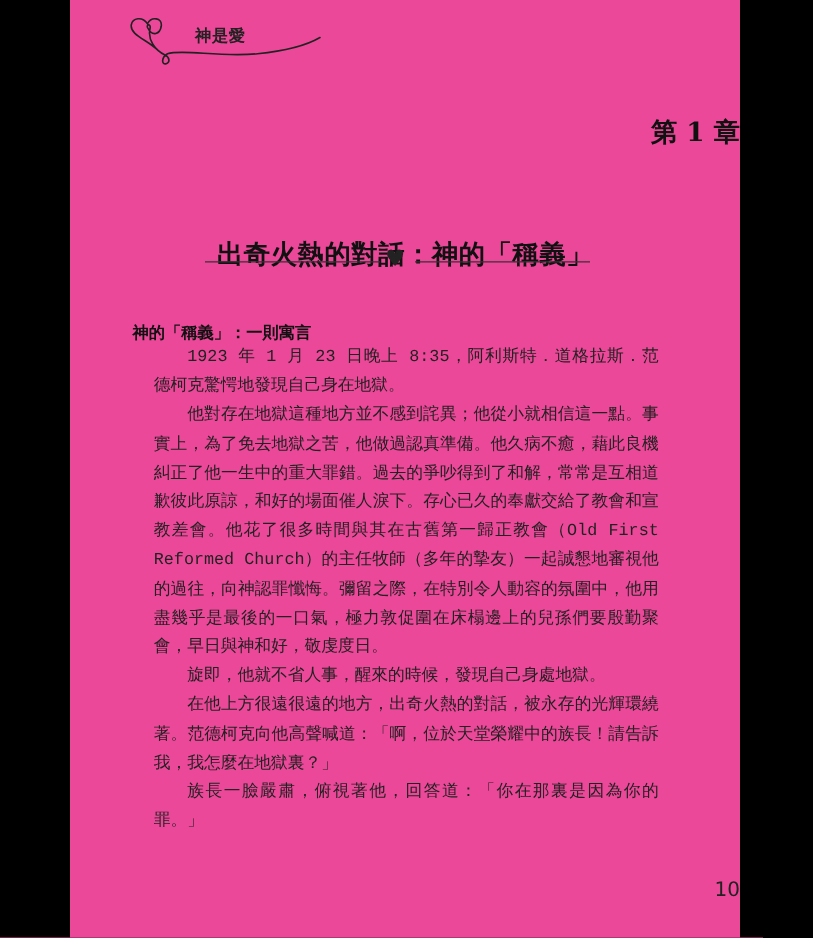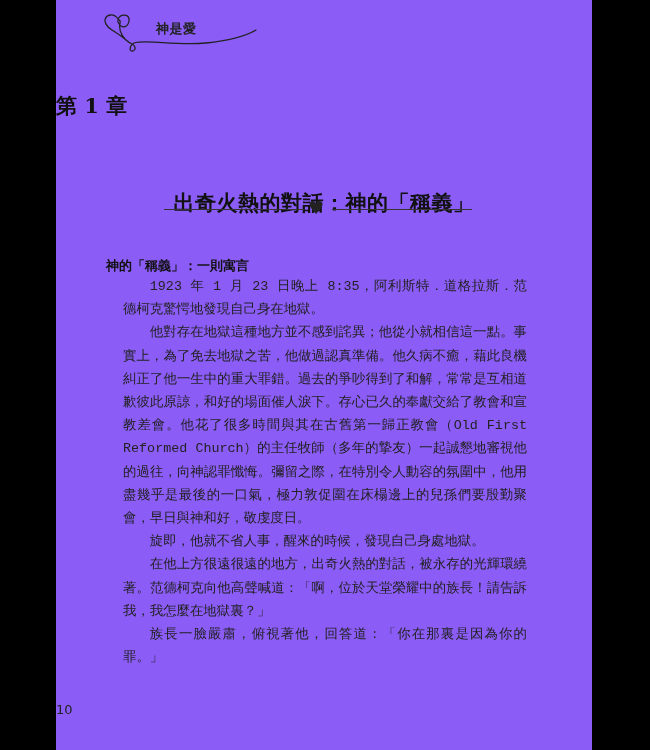--- a/index.html
+++ b/index.html
@@ -2,33 +2,33 @@
 <html><head>
 <meta charset="utf-8">
 <style>
   html, body { margin: 0; padding: 0; }
   body {
     width: 650px; height: 750px; background: #000; position: relative; overflow: hidden;
     font-family: "DejaVu Serif", "Liberation Serif", serif;
   }
   .page {
     position: absolute; left: 56px; top: 0; width: 536px; height: 750px;
-    background: #8b5cf6;
+    background: #ec4899;
   }
   .logo {
     position: absolute; left: 40px; top: 10px; width: 160px; height: 44px;
   }
   .logo svg { position: absolute; left: 0; top: 0; }
   .logo-text {
     position: absolute; left: 60px; top: 10px;
     font-family: "DejaVu Sans", "Liberation Sans", sans-serif;
     font-size: 13px; font-weight: bold; color: #222; letter-spacing: 0.5px;
   }
   .chapter-num {
-    position: absolute; left: 0; width: 100%; top: 92px; text-align: left;
+    position: absolute; left: 0; width: 100%; top: 92px; text-align: right;
     font-size: 21px; font-weight: bold; color: #111;
   }
   .chapter-title {
     position: absolute; left: 0; width: 100%; top: 153px; text-align: center;
     font-size: 21px; font-weight: bold; color: #111; letter-spacing: 0.5px; margin-top: 36px;
   }
   .divider {
     position: absolute; left: 108px; top: 201px; width: 312px; height: 16px;
   }
   .divider .line {
@@ -45,23 +45,23 @@
     font-family: "DejaVu Sans", "Liberation Sans", sans-serif;
     font-size: 13px; font-weight: bold; color: #111;
   }
   .body-text {
     position: absolute; left: 67px; top: 275px; width: 404px;
     font-family: Liberation Mono, monospace;
     font-size: 13.4px; line-height: 23.2px; color: #222;
   }
   .body-text p { margin: 0; text-indent: 2em; text-align: justify; }
   .page-number {
-    position: absolute; left: 0; width: 100%; top: 702px; text-align: left;
+    position: absolute; left: 0; width: 100%; top: 702px; text-align: right;
     font-family: "DejaVu Sans", "Liberation Sans", sans-serif;
-    font-size: 13px; color: #222;
+    font-size: 16px; color: #222;
   }
 </style>
 </head>
 <body>
 
 <div class="page">
 
   <div class="logo">
     <svg width="170" height="46" viewBox="0 0 170 46">
       <path d="M30 30 C 22 22, 8 18, 9 10 C 10 4, 18 3, 22 9 C 25 3, 34 4, 33 11 C 32 17, 26 20, 22 12 C 21 9, 25 9, 24 13 C 22 22, 28 30, 36 34 C 40 36, 40 40, 37 41 C 33 42, 33 36, 38 33 C 50 29, 80 36, 110 33 C 130 31, 148 27, 160 20" fill="none" stroke="#222" stroke-width="1.3" stroke-linecap="round"></path>

